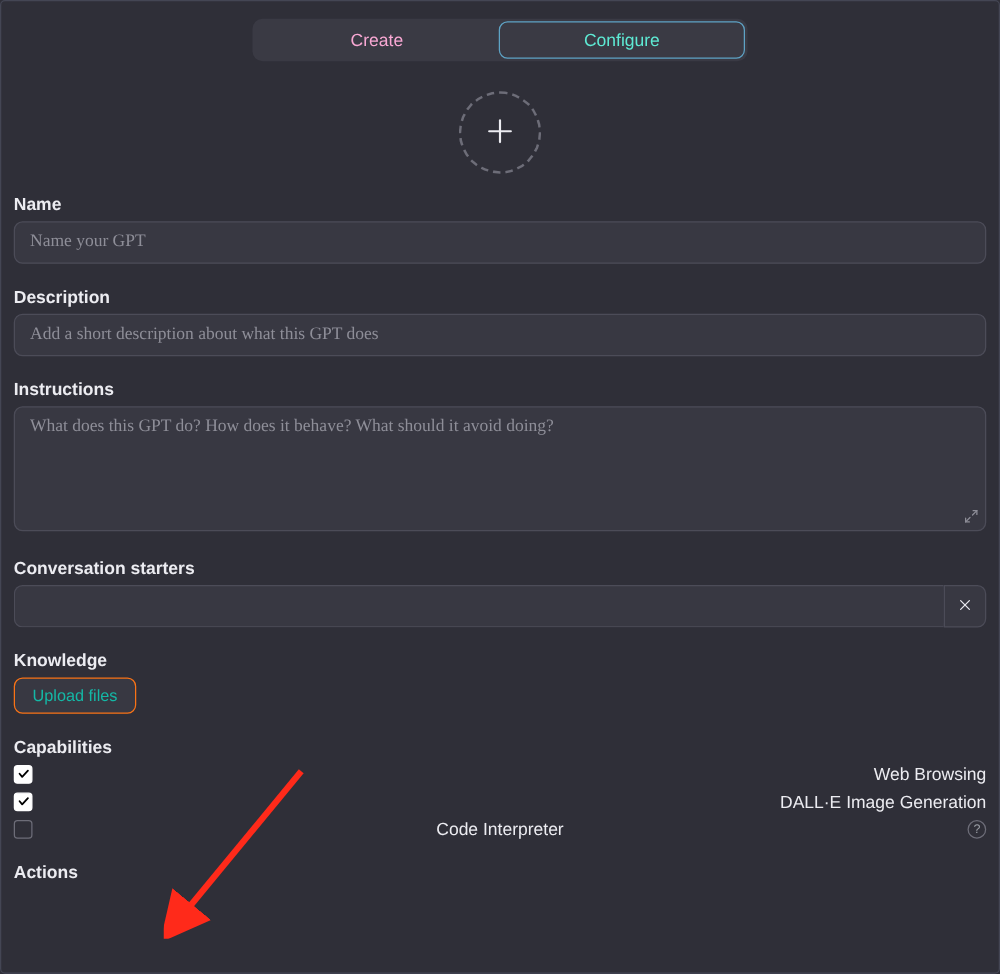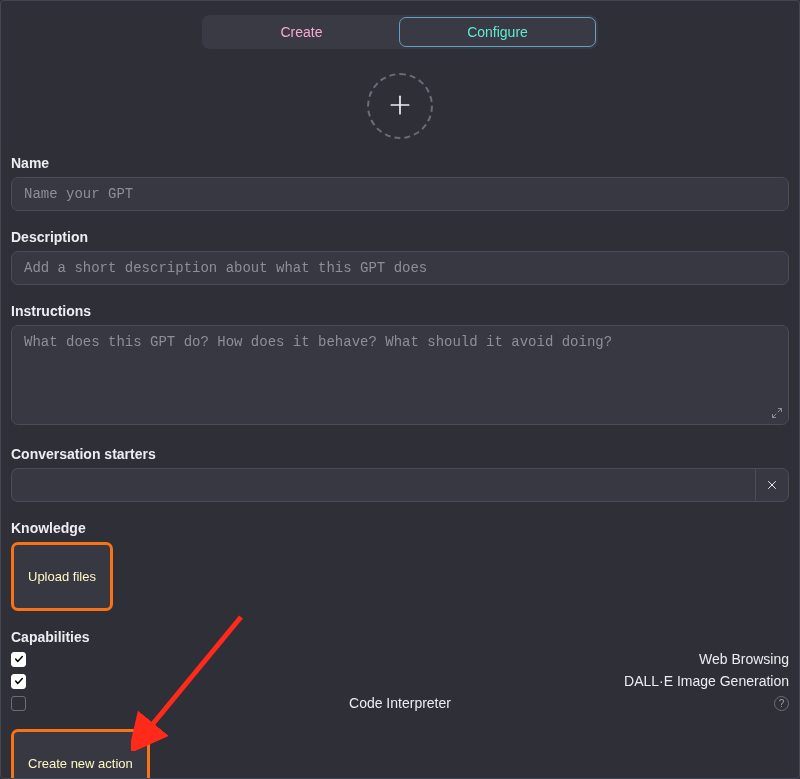--- a/index.html
+++ b/index.html
@@ -69,21 +69,21 @@
   }
   .group { margin-bottom: 18px; margin-top: 16px; }
   .text-input, .textarea {
     width: 100%;
     background: #383842;
     border: 1px solid #4c4c58;
     border-radius: 7px;
     color: #ececf1;
     font-size: 14px;
     padding: 8px 12px;
-    font-family: Liberation Mono, monospace;
+    font-family: Liberation Serif, serif;
     outline: none;
   }
   .text-input::placeholder, .textarea::placeholder {
     color: #8e8e98;
   }
   .textarea {
     height: 100px;
     resize: none;
     position: relative;
   }
@@ -120,25 +120,25 @@
     justify-content: center;
     color: #ececf1;
     font-size: 15px;
     cursor: pointer;
   }
   .btn {
     display: inline-flex;
     align-items: center;
     justify-content: center;
     background: #383842;
-    border: 3px solid #f97316;
+    border: 1px solid #f97316;
     border-radius: 7px;
-    color: #fef9c3;
+    color: #14b8a6;
     font-size: 13px;
-    padding: 24px 14px;
+    padding: 6px 14px;
     cursor: pointer;
     font-family: inherit;
   }
   .cap-row {
     display: flex;
     align-items: center;
     gap: 8px;
     margin-bottom: 6px;
     font-size: 14px;
     justify-content: space-between;
@@ -266,21 +266,21 @@
     <div class="cap-row">
       <span class="checkbox">
         
       </span>
       <span>Code Interpreter</span>
       <span class="help-icon">?</span>
     </div>
   </div>
 
   <div class="group" style="margin-bottom:0">
-    <button class="btn">Create new action</button>
+    <label class="field-label">Actions</label>
   </div>
 
 </div>
 
 <svg class="arrow" width="120" height="140" style="left:130px; top:610px;">
   <defs>
     <marker id="ah" markerWidth="8" markerHeight="8" refX="2" refY="4" orient="auto">
       <polygon points="0 0, 8 4, 0 8" fill="#ff2a1a"></polygon>
     </marker>
   </defs>

